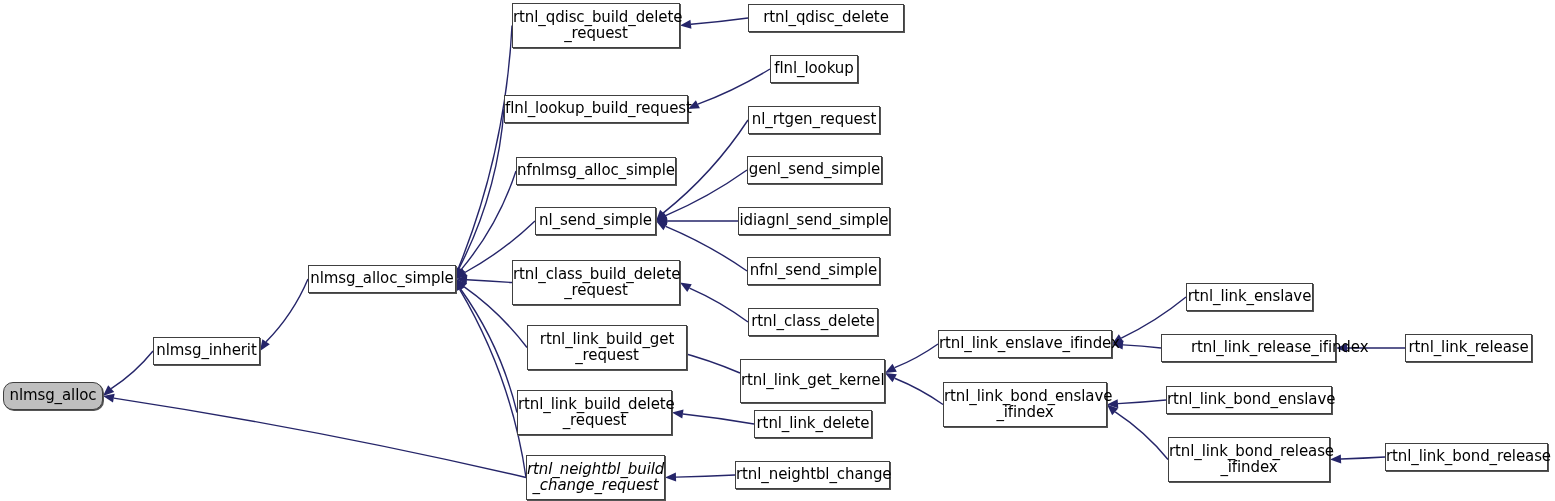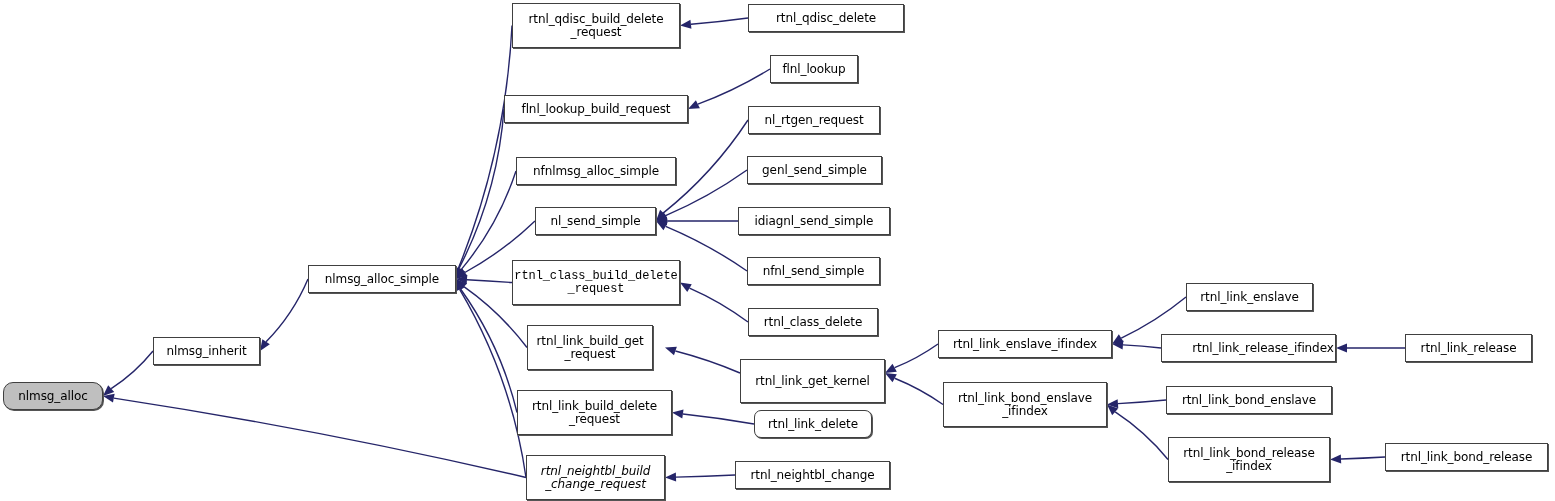--- a/index.html
+++ b/index.html
@@ -25,21 +25,21 @@
     width: 1555px;
     height: 501px;
     pointer-events: none;
   }
   .node {
     position: absolute;
     box-sizing: border-box;
     border: 1px solid #404040;
     background: #ffffff;
     color: #000000;
-    font-size: 12px;
+    font-size: 15px;
     line-height: 1.04;
     display: flex;
     align-items: center;
     justify-content: center;
     text-align: center;
     white-space: pre-line;
     letter-spacing: -0.1px;
     box-shadow: 1px 1px 0 #555555;
   }
   .node.root {
@@ -118,38 +118,38 @@
 _request</span></div>
     <div class="node" style="left: 748px; top: 4px; width: 156px; height: 28px;"><span>rtnl_qdisc_delete</span></div>
     <div class="node" style="left: 770px; top: 55px; width: 88px; height: 28px;"><span>flnl_lookup</span></div>
     <div class="node" style="left: 504px; top: 95px; width: 184px; height: 28px;"><span>flnl_lookup_build_request</span></div>
     <div class="node" style="left: 748px; top: 106px; width: 132px; height: 28px;"><span>nl_rtgen_request</span></div>
     <div class="node" style="left: 516px; top: 157px; width: 160px; height: 28px;"><span>nfnlmsg_alloc_simple</span></div>
     <div class="node" style="left: 747px; top: 156px; width: 135px; height: 28px;"><span>genl_send_simple</span></div>
     <div class="node" style="left: 535px; top: 207px; width: 121px; height: 28px;"><span>nl_send_simple</span></div>
     <div class="node" style="left: 738px; top: 207px; width: 152px; height: 28px;"><span>idiagnl_send_simple</span></div>
     <div class="node" style="left: 308px; top: 265px; width: 148px; height: 28px;"><span>nlmsg_alloc_simple</span></div>
-    <div class="node" style="left: 512px; top: 260px; width: 168px; height: 45px; font-family: Liberation Mono, monospace;"><span>rtnl_class_build_delete
+    <div class="node" style="left: 512px; top: 260px; width: 168px; height: 45px;"><span>rtnl_class_build_delete
 _request</span></div>
     <div class="node" style="left: 747px; top: 257px; width: 133px; height: 28px;"><span>nfnl_send_simple</span></div>
     <div class="node" style="left: 748px; top: 308px; width: 130px; height: 28px;"><span>rtnl_class_delete</span></div>
-    <div class="node" style="left: 527px; top: 325px; width: 126px; height: 45px;"><span>rtnl_link_build_get
+    <div class="node" style="left: 527px; top: 325px; width: 160px; height: 45px;"><span>rtnl_link_build_get
 _request</span></div>
     <div class="node" style="left: 153px; top: 337px; width: 107px; height: 28px;"><span>nlmsg_inherit</span></div>
     <div class="node" style="left: 740px; top: 359px; width: 145px; height: 44px;"><span>rtnl_link_get_kernel</span></div>
     <div class="node" style="left: 938px; top: 330px; width: 174px; height: 28px;"><span>rtnl_link_enslave_ifindex</span></div>
     <div class="node" style="left: 1186px; top: 283px; width: 127px; height: 28px;"><span>rtnl_link_enslave</span></div>
     <div class="node" style="left: 1161px; top: 334px; width: 175px; height: 28px; padding-left: 29px;"><span>rtnl_link_release_ifindex</span></div>
     <div class="node" style="left: 1405px; top: 334px; width: 127px; height: 28px;"><span>rtnl_link_release</span></div>
     <div class="node root" style="left: 3px; top: 382px; width: 100px; height: 28px; border-radius: 10px;"><span>nlmsg_alloc</span></div>
     <div class="node" style="left: 517px; top: 390px; width: 155px; height: 45px;"><span>rtnl_link_build_delete
 _request</span></div>
     <div class="node" style="left: 943px; top: 382px; width: 164px; height: 45px;"><span>rtnl_link_bond_enslave
 _ifindex</span></div>
     <div class="node" style="left: 1166px; top: 386px; width: 166px; height: 28px;"><span>rtnl_link_bond_enslave</span></div>
-    <div class="node" style="left: 754px; top: 410px; width: 118px; height: 28px; border-radius: 7px;"><span>rtnl_link_delete</span></div>
+    <div class="node" style="left: 754px; top: 410px; width: 118px; height: 28px;"><span>rtnl_link_delete</span></div>
     <div class="node" style="left: 1168px; top: 437px; width: 162px; height: 45px;"><span>rtnl_link_bond_release
 _ifindex</span></div>
     <div class="node" style="left: 1385px; top: 443px; width: 163px; height: 28px;"><span>rtnl_link_bond_release</span></div>
     <div class="node" style="left: 526px; top: 455px; width: 139px; height: 45px; font-style: italic;"><span>rtnl_neightbl_build
 _change_request</span></div>
     <div class="node" style="left: 735px; top: 461px; width: 155px; height: 28px;"><span>rtnl_neightbl_change</span></div>
   </div>
 
 </body></html>

